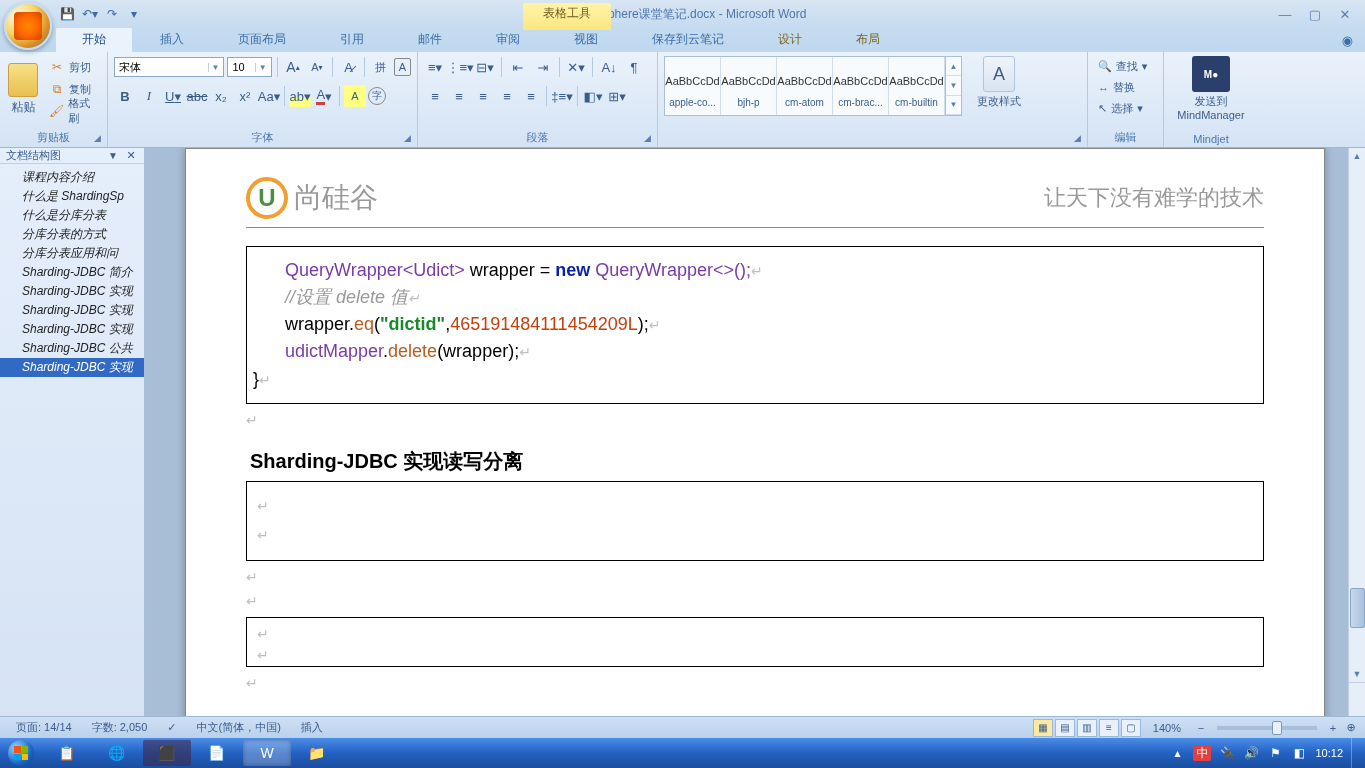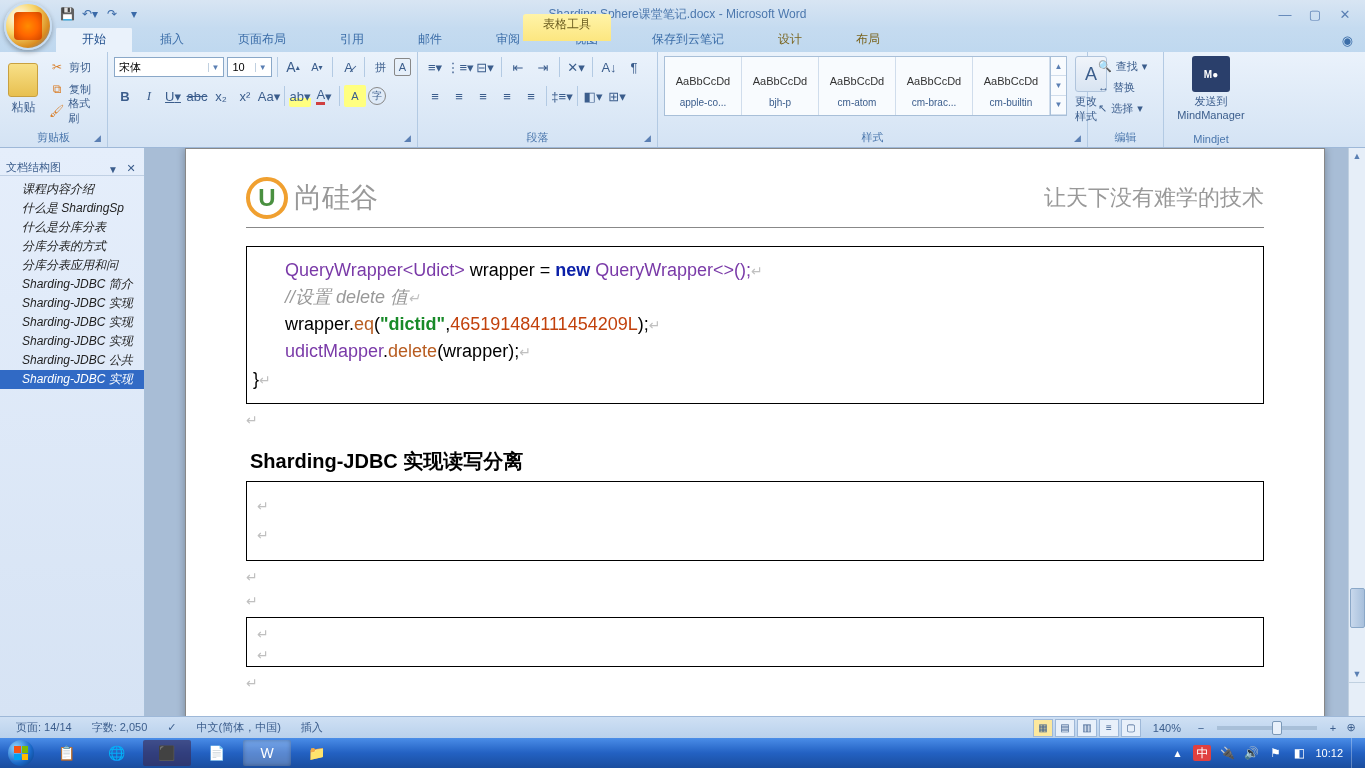--- a/index.html
+++ b/index.html
@@ -5,21 +5,21 @@
 * { margin: 0; padding: 0; box-sizing: border-box; font-family: "Microsoft YaHei", "Segoe UI", Tahoma, sans-serif; }
 body { width: 1365px; height: 768px; overflow: hidden; background: #d6e5f3; position: relative; }
 
 
 .title-bar { height: 28px; background: linear-gradient(to bottom, #d8e5f3, #c5dbf0); display: flex; align-items: center; position: relative; }
 .office-btn { width: 48px; height: 48px; border-radius: 50%; background: radial-gradient(circle at 30% 30%, #fff, #f8d568 40%, #d98b1f 70%, #4a7bc8); position: absolute; left: 4px; top: 2px; z-index: 100; border: 2px solid #c8ddf2; box-shadow: 0 2px 5px rgba(0,0,0,0.3); display:flex;align-items:center;justify-content:center;}
 .office-btn::after{content:"";width:28px;height:28px;background:radial-gradient(circle,#ff8c00 0%,#ff6600 50%,#cc4400 100%);border-radius:4px;}
 .qat { margin-left: 58px; display: flex; align-items: center; gap: 2px; }
 .qat-btn { width: 20px; height: 20px; display: flex; align-items: center; justify-content: center; color: #3a6aa8; font-size: 12px; cursor: pointer; }
 .title-text { flex: 1; text-align: center; font-size: 12px; color: #4b77ad; margin-left: -60px;}
-.contextual-tab { position:absolute; left:523px; top:14px; height:27px; padding: 2px 20px; background: linear-gradient(to bottom,#fff4a8,#fce680); font-size: 12px; color: #6b5d20; border-radius: 3px 3px 0 0;}
+.contextual-tab { position:absolute; left:523px; top:3px; height:27px; padding: 2px 20px; background: linear-gradient(to bottom,#fff4a8,#fce680); font-size: 12px; color: #6b5d20; border-radius: 3px 3px 0 0;}
 .window-controls { display: flex; gap: 2px; margin-right: 6px; }
 .win-ctrl { width: 28px; height: 18px; display: flex; align-items: center; justify-content: center; color: #5a7fb3; font-size: 13px; cursor: pointer;}
 
 
 .ribbon-tabs { height: 24px; background: linear-gradient(to bottom, #c5dbf0, #bfd8ef); display: flex; align-items: flex-end; padding-left: 56px; gap: 2px; }
 .tab { padding: 4px 26px; font-size: 12px; color: #3b6da8; cursor: pointer; border-radius: 3px 3px 0 0; }
 .tab.active { background: #eaf2fb; color: #1e4d8c; }
 .tab.layout-tab{color:#7a6520;}
 .ribbon-help{margin-left:auto;margin-right:12px;color:#3b6da8;font-size:13px;cursor:pointer;padding-bottom:4px;}
 
@@ -41,37 +41,37 @@
 .combo { height: 20px; background: #fff; border: 1px solid #8aa8c8; font-size: 11px; padding: 0 4px; display: flex; align-items: center; justify-content: space-between; cursor: pointer; }
 .combo-arrow { font-size: 8px; color: #5a7fb3; margin-left: 4px; border-left:1px solid #c0d0e0; padding-left:3px;}
 .icon-btn { width: 22px; height: 22px; display: flex; align-items: center; justify-content: center; font-size: 13px; cursor: pointer; border-radius: 2px; color:#3b5d8c;}
 .icon-btn.bold { font-weight: bold; }
 .icon-btn.italic { font-style: italic; font-family: Georgia, serif;}
 .icon-btn.underline { text-decoration: underline; }
 .icon-btn.strike { text-decoration: line-through; }
 .sep { width: 1px; height: 20px; background: #b3cae3; margin: 0 2px; }
 
 .styles-gallery { display: flex; height: 60px; border: 1px solid #a8bfd8; background: #f8fbfe; }
-.style-item { width: 77px; border-right: 1px solid #d0ddec; display: flex; flex-direction: column; align-items: center; justify-content: center; cursor: pointer; padding:2px;}
+.style-item { width: 56px; border-right: 1px solid #d0ddec; display: flex; flex-direction: column; align-items: center; justify-content: center; cursor: pointer; padding:2px;}
 .style-preview { font-size: 11px; color: #333; height:32px;display:flex;align-items:center;}
 .style-name { font-size: 10px; color: #3b5d8c; white-space:nowrap;overflow:hidden;text-overflow:ellipsis;width:64px;text-align:center;}
 .gallery-nav { width: 16px; display: flex; flex-direction: column; border-left:1px solid #a8bfd8;}
 .gallery-nav-btn { flex: 1; display: flex; align-items: center; justify-content: center; font-size: 8px; color: #5a7fb3; cursor: pointer; border-bottom:1px solid #d0ddec;}
 .change-styles{width:58px;display:flex;flex-direction:column;align-items:center;justify-content:center;font-size:11px;color:#3b5d8c;cursor:pointer;margin-left:4px;}
 .cs-icon{width:32px;height:36px;background:linear-gradient(#f0f4fa,#d8e4f2);border:1px solid #b0c4dc;border-radius:3px;margin-bottom:2px;display:flex;align-items:center;justify-content:center;font-size:18px;color:#3b5d8c;}
 
 .edit-item { height: 20px; display: flex; align-items: center; gap: 4px; font-size: 11px; color: #3b5d8c; padding: 0 4px; cursor: pointer; white-space:nowrap;}
 
 .send-btn{width:82px;display:flex;flex-direction:column;align-items:center;justify-content:center;font-size:11px;color:#3b5d8c;cursor:pointer;}
 .send-icon{width:38px;height:36px;background:#2a3f6b;border-radius:3px;margin-bottom:2px;display:flex;align-items:center;justify-content:center;color:#fff;font-size:10px;font-weight:bold;}
 
 
 .doc-container { position: absolute; top: 148px; left: 0; right: 0; bottom: 52px; display: flex; }
 .navpane { width: 145px; background: linear-gradient(to bottom,#e5eefb,#d6e3f4); border-right: 1px solid #a8bfd8; display: flex; flex-direction: column; }
-.navpane-header { height: 28px; display: flex; align-items: flex-end; padding: 0 6px; font-size: 11px; color: #3b5d8c; border-bottom:1px solid #c0d0e4;}
+.navpane-header { height: 16px; display: flex; align-items: center; padding: 0 6px; font-size: 11px; color: #3b5d8c; border-bottom:1px solid #c0d0e4;}
 .navpane-header-drop{margin-left:auto;font-size:10px;}
 .navpane-close{width:14px;height:14px;margin-left:6px;display:flex;align-items:center;justify-content:center;font-size:11px;cursor:pointer;}
 .navpane-list { flex: 1; overflow: hidden; padding: 4px 0; }
 .nav-item { font-size: 12px; padding: 1px 8px 1px 22px; cursor: pointer; white-space: nowrap; overflow: hidden; color:#222;font-style:italic;}
 .nav-item.selected { background: #316ac5; color: #fff; }
 
 .doc-area { flex: 1; background: #a8bdd6; overflow: hidden; position: relative; }
 .page { width: 1140px; min-height: 1200px; background: #fff; margin: 0 auto; box-shadow: 0 0 8px rgba(0,0,0,0.3); padding: 28px 60px; position: relative; border:1px solid #888;}
 .doc-header { display: flex; align-items: center; justify-content: space-between; border-bottom: 1px solid #888; padding-bottom: 8px; margin-bottom: 18px; }
 .logo { display: flex; align-items: center; gap: 6px; }
@@ -214,20 +214,21 @@
         <div class="icon-btn">x²</div>
         <div class="icon-btn"><span>Aa</span>▾</div>
         <div class="sep"></div>
         <div class="icon-btn" style="background:linear-gradient(to bottom,transparent 60%,#ffff80 60%);">ab▾</div>
         <div class="icon-btn"><span style="border-bottom:3px solid #d04040;">A</span>▾</div>
         <div class="sep"></div>
         <div class="icon-btn" style="background:#ffff80;font-size:11px;">A</div>
         <div class="icon-btn" style="border:1px solid #888;border-radius:50%;font-size:10px;width:18px;height:18px;">字</div>
       </div>
     </div>
+    <div class="group-label">字体</div>
     <div class="group-launcher">◢</div>
   </div>
 
   <div class="ribbon-group" style="width:240px;">
     <div class="group-content" style="flex-direction:column;align-items:stretch;">
       <div class="font-top">
         <div class="icon-btn">≡▾</div>
         <div class="icon-btn">⋮≡▾</div>
         <div class="icon-btn">⊟▾</div>
         <div class="sep"></div>
@@ -283,21 +284,20 @@
           <div class="gallery-nav-btn">▲</div>
           <div class="gallery-nav-btn">▼</div>
           <div class="gallery-nav-btn">▼</div>
         </div>
       </div>
       <div class="change-styles">
         <div class="cs-icon">A</div>
         <span>更改样式</span>
       </div>
     </div>
-    <div class="group-label">样式</div>
     <div class="group-launcher">◢</div>
   </div>
 
   <div class="ribbon-group" style="width:76px;">
     <div class="group-content" style="flex-direction:column;gap:1px;">
       <div class="edit-item"><span>🔍</span><span>查找</span>▾</div>
       <div class="edit-item">
           <span>↔</span>
           <span>替换</span>
         </div>

